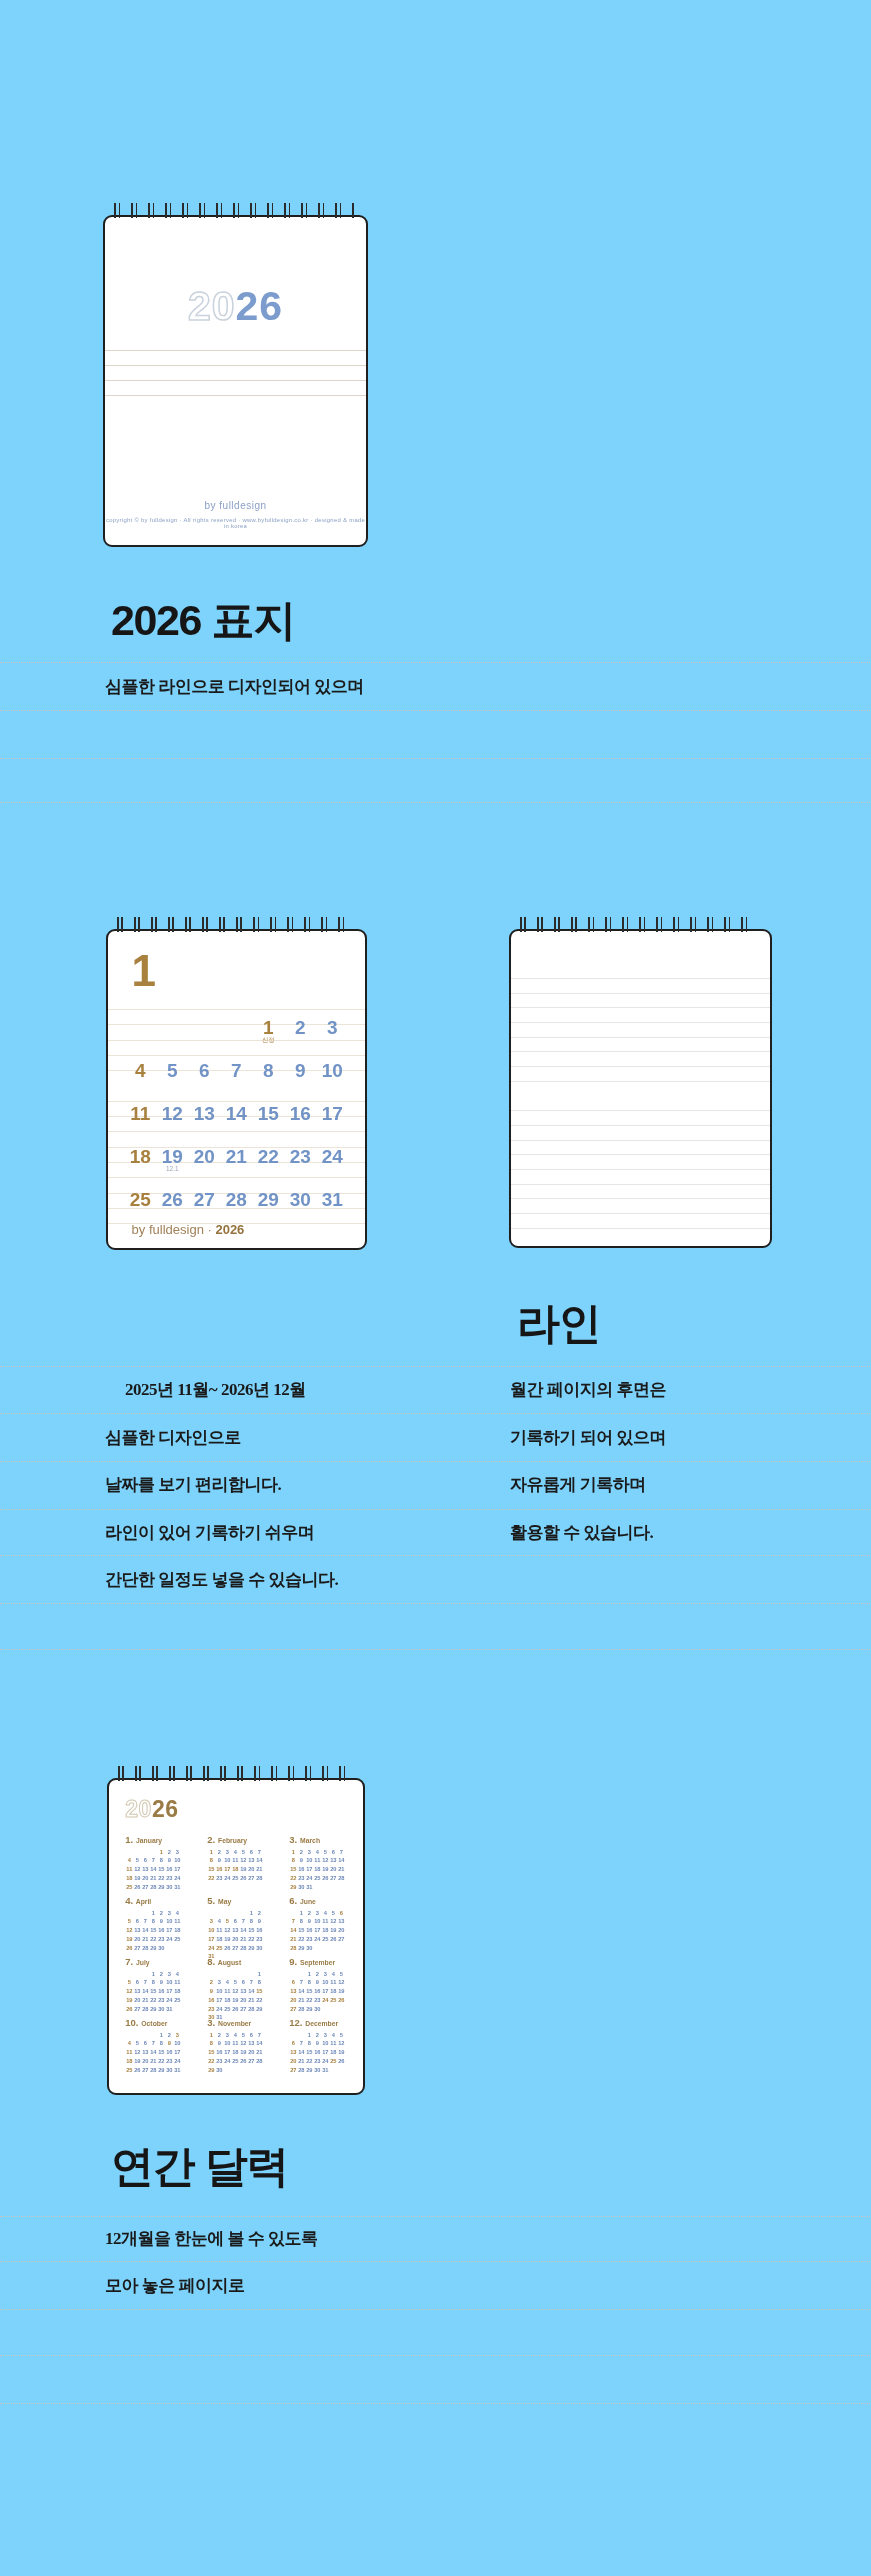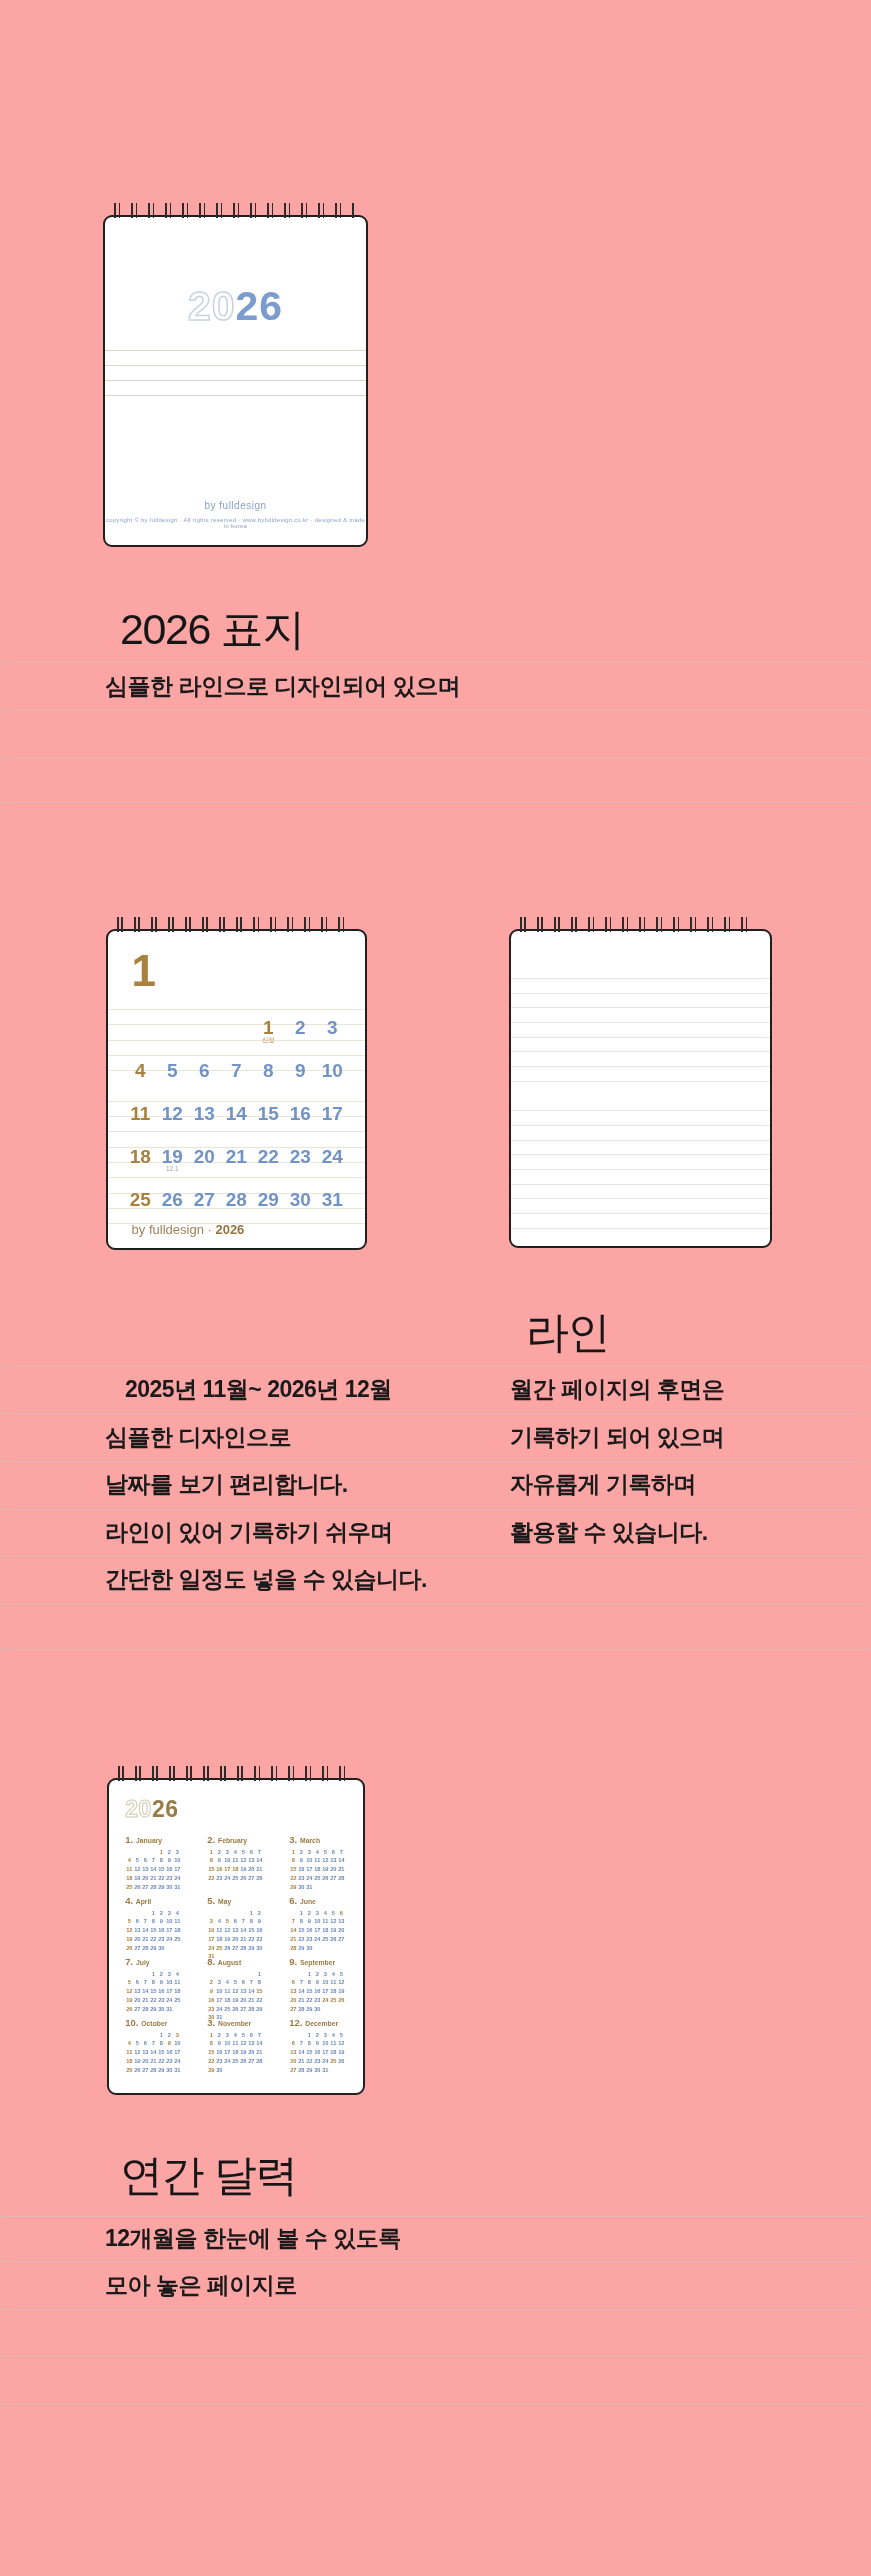--- a/index.html
+++ b/index.html
@@ -1,16 +1,16 @@
 <!DOCTYPE html>
 <html style="--cover_year_solid: #7b9ccd; --cover_year_outline: #c9d2dd; --gold: #a8813f; --gold_dark: #9a7b45; --blue: #7293c5; --mini_blue: #6d88b8; --mini_year_outline: #d2c7b0; --dotted_line: #c6c6c6; --heading_text: #161616; --body_text: #1a1a1a; --brand_blue: #8aa0c4; --rule_beige: #ddd6c8; --rule_gray: #e8e6e2;font-size:14.5px"><head>
 <meta charset="utf-8">
 <style>
   html,body{margin:0;padding:0;background:#fff;}
-  #page{position:relative;width:872px;height:2576px;background:#fca5a5;overflow:hidden;
+  #page{position:relative;width:872px;height:2576px;background:#7dd3fc;overflow:hidden;
         font-family:"Liberation Sans","DejaVu Sans",sans-serif;}
 
   
   .spirals{position:absolute;height:15.4px;z-index:5;
     background:repeating-linear-gradient(90deg,
       #2b2b2b 0 1.8px, transparent 1.8px 4.5px, #2b2b2b 4.5px 6.4px, transparent 6.4px 17px);}
 
   
   .card{position:absolute;background:#fff;border:2.3px solid #1f1f1f;border-radius:9px;z-index:2;}
 
@@ -53,24 +53,24 @@
     grid-template-columns:repeat(3,82px);grid-auto-rows:61px;}
   .mini{position:relative;}
   .mini-label{font-size:9.5px;font-weight:700;color:var(--gold_dark);line-height:11px;}
   .mini-label .mname{font-size:6.8px;font-weight:600;margin-left:0.9px;}
   .mini-grid{margin-top:1.8px;display:grid;grid-template-columns:repeat(7,8px);
     grid-auto-rows:8.7px;}
   .mcell{font-size:5.7px;font-weight:700;text-align:center;color:var(--mini_blue);line-height:8.7px;}
   .mcell.sun{color:var(--gold);}
 
   
-  .sec-heading{position:absolute;margin:16px;font-size:43px;font-weight:400;
+  .sec-heading{position:absolute;margin:7px;font-size:43px;font-weight:700;
     color:var(--heading_text);letter-spacing:-1.4px;line-height:1.15;text-align:right;}
-  .body-line{position:absolute;margin:0;font-size:23px;font-weight:600;
-    color:var(--body_text);letter-spacing:-0.5px;line-height:27px;}
+  .body-line{position:absolute;margin:0;font-size:17px;font-weight:600;
+    color:var(--body_text);letter-spacing:-0.5px;line-height:27px;font-family:Liberation Serif, serif;}
   .dotline{position:absolute;left:0;width:872px;height:0;
     border-top:1.8px dotted var(--dotted_line);}
 </style>
 </head>
 <body>
 
 <div id="page">
 
   <div class="spirals" style="left:114px;top:203px;width:242px;"></div>
   <div class="card" style="left:103px;top:215px;width:261px;height:328px;">

